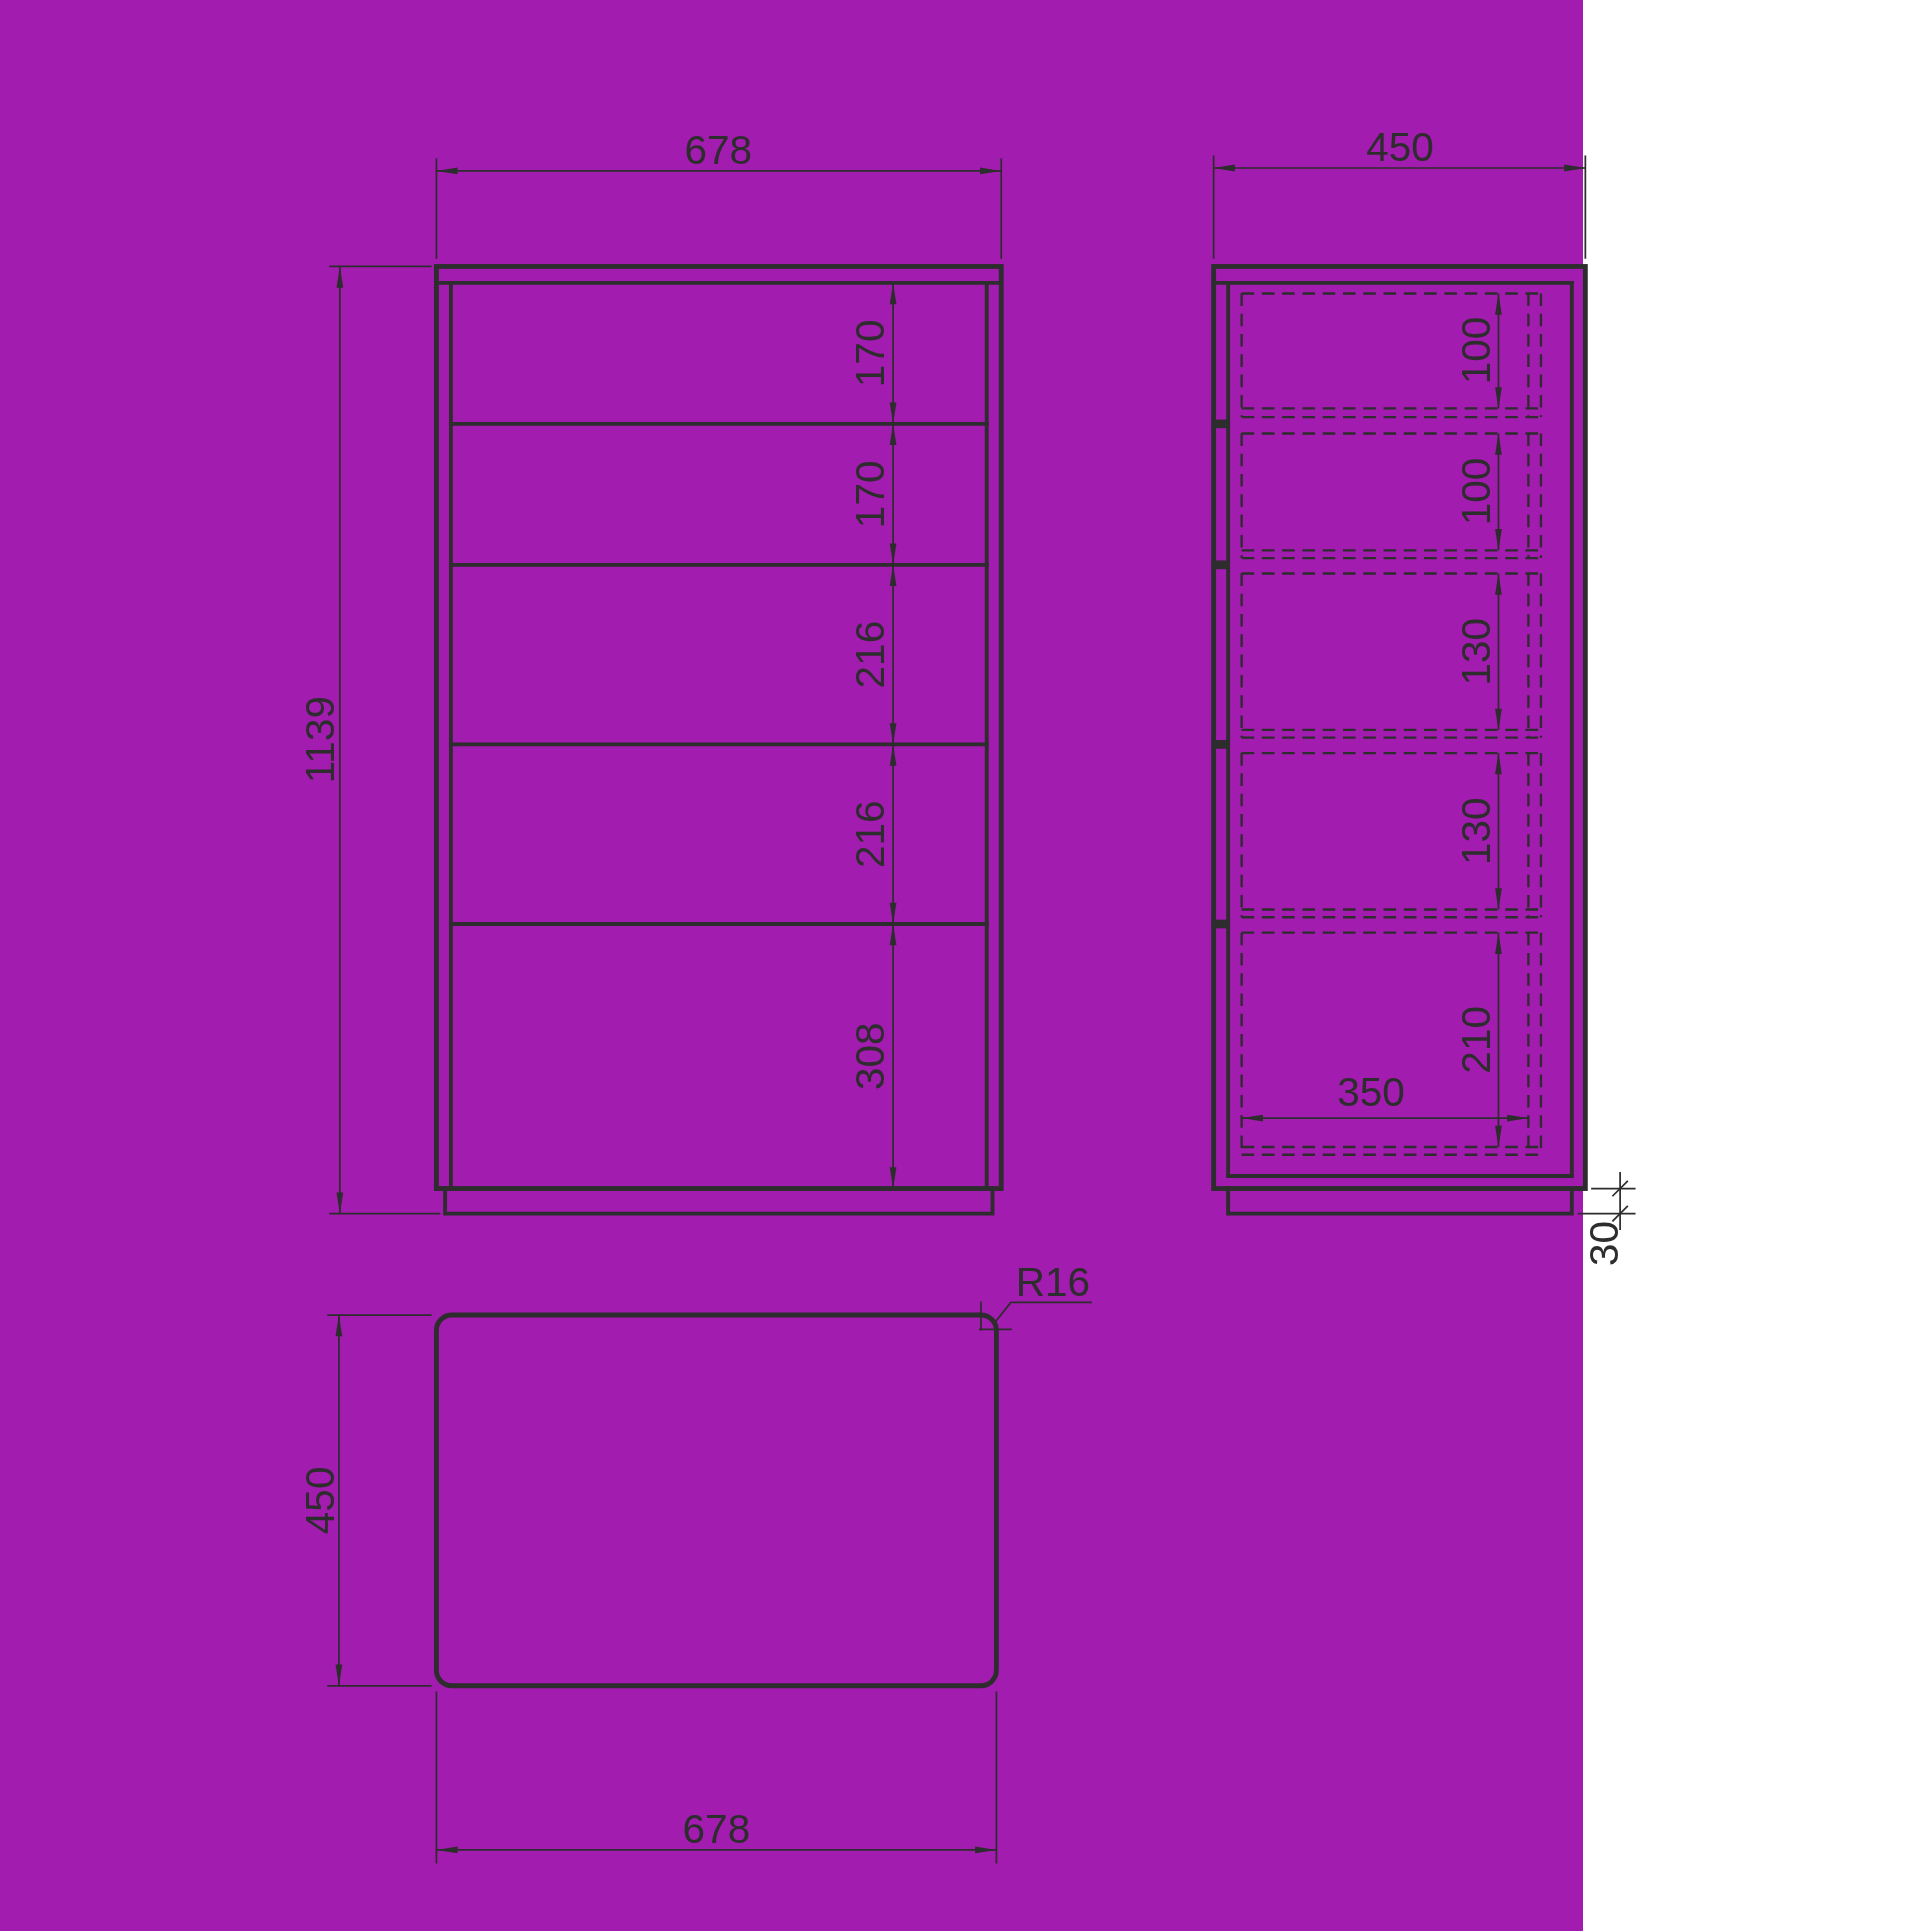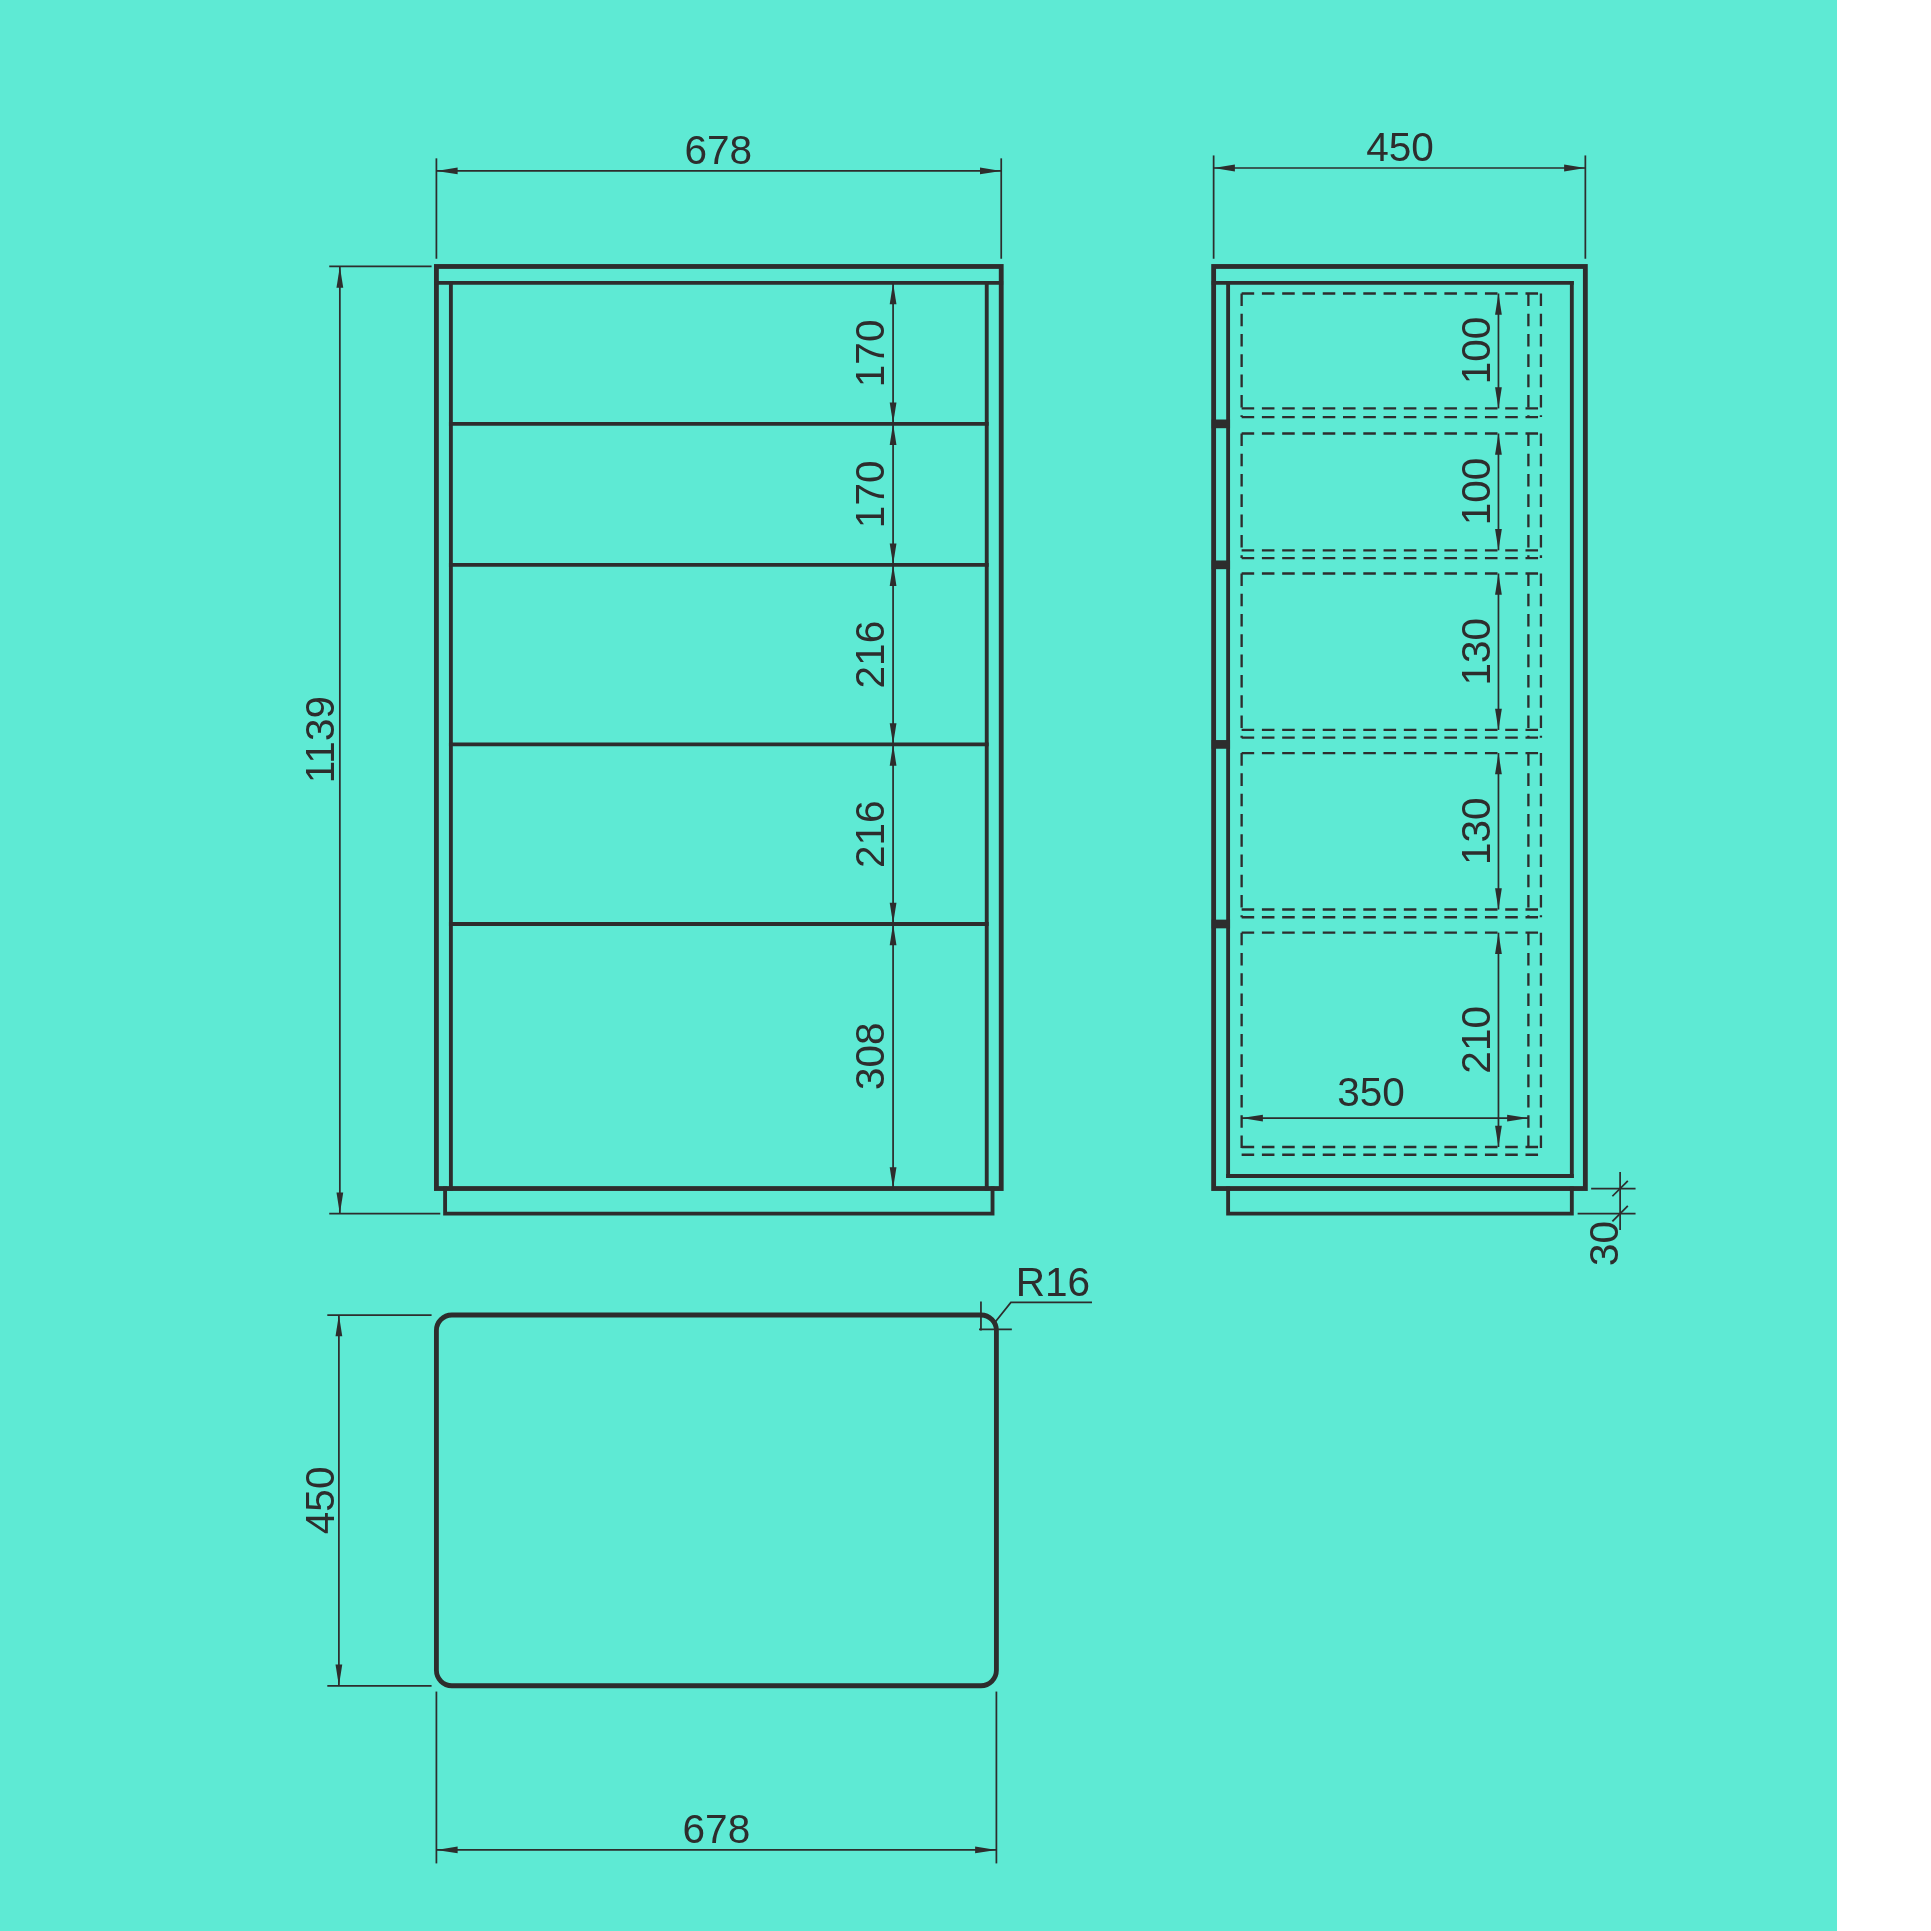--- a/index.html
+++ b/index.html
@@ -1,16 +1,16 @@
 <!DOCTYPE html>
 <html><head>
 <meta charset="utf-8">
 <style>
   html,body{margin:0;padding:0;background:#ffffff;}
-  .page{width:1837px;height:1931px;background:#5eead4;position:relative;}
+  .page{width:1583px;height:1931px;background:#a21caf;position:relative;}
   svg{display:block;}
   .ol{stroke:#2d2d2d;stroke-width:5;fill:none;stroke-linecap:square;}
   .il{stroke:#2d2d2d;stroke-width:4;fill:none;stroke-linecap:square;}
   .dim{stroke:#2d2d2d;stroke-width:1.8;fill:none;stroke-linecap:butt;}
   .dsh{stroke:#2d2d2d;stroke-width:2.4;fill:none;stroke-dasharray:13 8;}
   .ah{fill:#2d2d2d;stroke:none;}
   .gap{fill:#2d2d2d;stroke:none;}
   text{font-family:"Liberation Sans","DejaVu Sans",sans-serif;font-size:42px;fill:#2d2d2d;}
   .mid{text-anchor:middle;}
 </style>

